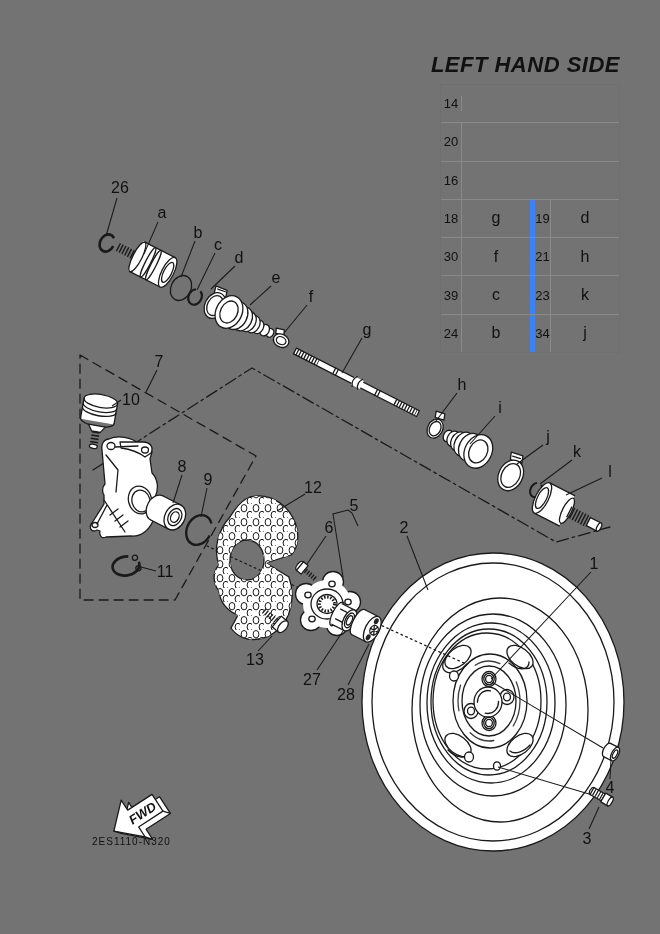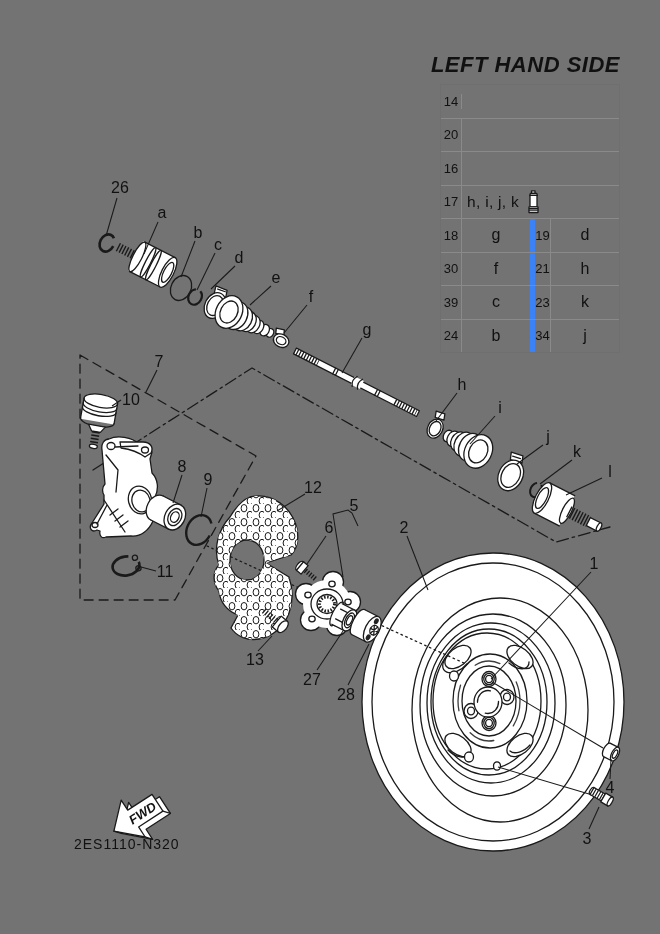--- a/index.html
+++ b/index.html
@@ -10,21 +10,21 @@
   .ptable{position:absolute;left:440px;top:84px;width:180px;height:269px;
           border:1px solid #6f6f6f;box-sizing:border-box;display:flex;flex-direction:column;}
   .trow{flex:1;display:flex;align-items:stretch;border-top:1px solid #8a8a8a;box-sizing:border-box;}
   .trow:first-child{border-top:none;align-items:center;}
   .cell{display:flex;align-items:center;box-sizing:border-box;}
   .numc{width:21px;justify-content:center;font-size:13px;border-right:1px solid #8a8a8a;flex:none;}
   .numc2{border-left:5px solid #3b82f6;}
   .letw{flex:1;font-size:15.5px;padding-left:5px;letter-spacing:.3px;}
   .letp{flex:1;justify-content:center;font-size:16px;}
   .tube{flex:none;margin-left:8px;display:block;}
-  .pcode{position:absolute;left:74px;top:836px;font-size:14px;letter-spacing:1px;}
+  .pcode{position:absolute;left:92px;top:836px;font-size:10px;letter-spacing:1px;}
   svg text.co{font-family:"Liberation Sans",sans-serif;font-size:16px;fill:#111;text-anchor:middle;}
   svg text.fwd{font-family:"Liberation Sans",sans-serif;font-size:13px;font-weight:bold;font-style:italic;fill:#111;}
   .ln{stroke:#1a1a1a;fill:none;stroke-width:1.3;stroke-linecap:round;stroke-linejoin:round;}
   .fw{fill:#fff;stroke:#1a1a1a;stroke-width:1.3;stroke-linejoin:round;}
   .fwn{fill:#fff;stroke:none;}
   .ld{stroke:#1a1a1a;stroke-width:1.05;fill:none;}
   .spl{stroke:#1a1a1a;fill:none;stroke-linecap:butt;}
 </style>
 </head>
 <body>
@@ -35,36 +35,20 @@
 
   <div class="ptable">
     <div class="trow">
       <div class="cell numc">14</div>
     </div>
     <div class="trow">
       <div class="cell numc">20</div>
     </div>
     <div class="trow">
       <div class="cell numc">16</div>
-    </div>
-    <div class="trow">
-      <div class="cell numc">17</div>
-      <div class="cell letw">
-          <span>h, i, j, k</span>
-        <svg class="tube" width="13" height="24" viewBox="0 0 13 24">
-            <g class="ln" stroke-width="1">
-              <rect x="4.6" y="0.8" width="3.4" height="2.6" fill="#fff"></rect>
-              <path d="M3.4 3.4 h6.4 l0.6 2 h-7.6 z" fill="#fff"></path>
-              <rect x="3" y="5.4" width="7" height="11.5" fill="#fff"></rect>
-              <path d="M2 16.9 h9 v5.6 h-9 z" fill="#fff"></path>
-              <line x1="2.4" y1="18.6" x2="10.6" y2="18.6"></line>
-              <line x1="2.4" y1="20.2" x2="10.6" y2="20.2"></line>
-            </g>
-          </svg>
-      </div>
     </div>
     <div class="trow">
       <div class="cell numc">18</div>
       <div class="cell letp">g</div>
       <div class="cell numc numc2">19</div>
       <div class="cell letp">d</div>
     </div>
     <div class="trow">
       <div class="cell numc">30</div>
       <div class="cell letp">f</div>

